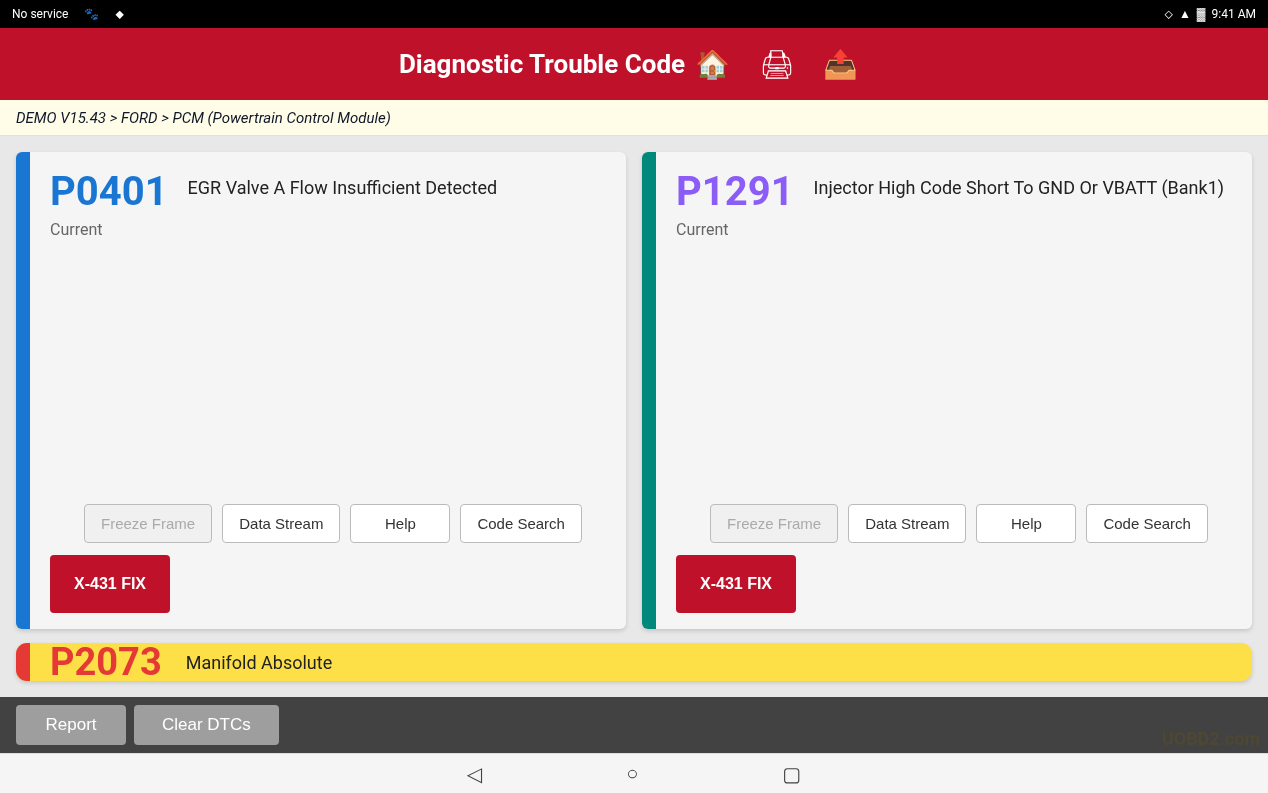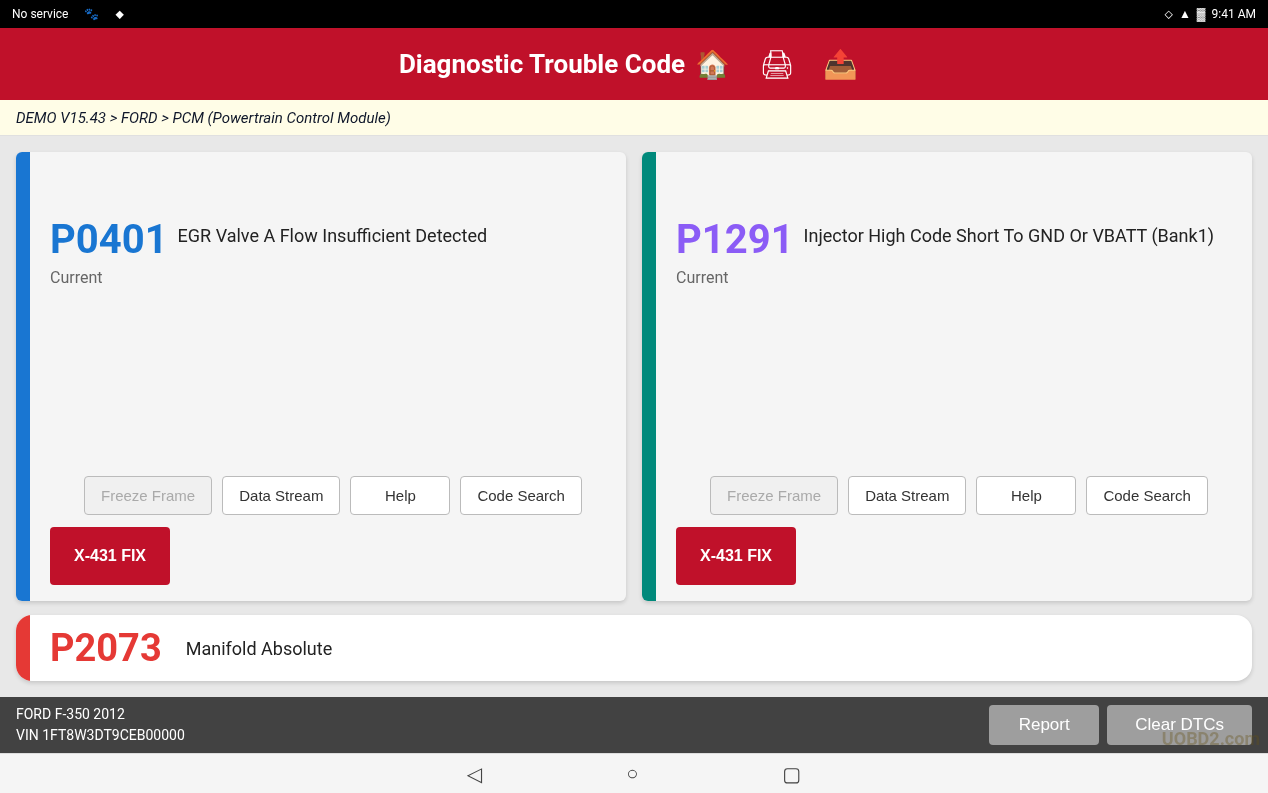--- a/index.html
+++ b/index.html
@@ -116,23 +116,22 @@
 
     .dtc-card-body {
       flex: 1;
       padding: 20px 20px 16px 20px;
       display: flex;
       flex-direction: column;
     }
     .dtc-code-row {
       display: flex;
       align-items: flex-start;
-      gap: 10px;
+      gap: 20px;
       margin-bottom: 4px;
-      margin-top: 48px;
     }
     .dtc-code {
       font-size: 40px;
       font-weight: bold;
       line-height: 1;
     }
     .dtc-code.blue { color: #1976d2; }
     .dtc-code.teal { color: #8b5cf6; }
 
     .dtc-description {
@@ -183,24 +182,24 @@
       border-radius: 4px;
       font-size: 16px;
       font-weight: bold;
       padding: 20px 24px;
       cursor: pointer;
       align-self: flex-start;
     }
 
     
     .partial-card {
-      background: #ffffff;
-      border-radius: 16px;
-      display: flex;
-      height: 66px;
+      background: #fde047;
+      border-radius: 11px;
+      display: flex;
+      height: 38px;
       box-shadow: 0 2px 4px rgba(0,0,0,0.15);
       overflow: hidden;
     }
     .partial-card-accent {
       width: 14px;
       background: #e53935;
       flex-shrink: 0;
     }
     .partial-card-body {
       flex: 1;
@@ -357,24 +356,20 @@
     <div class="partial-card-accent"></div>
     <div class="partial-card-body">
       <span class="partial-dtc-code">P2073</span>
       <span class="partial-dtc-desc">Manifold Absolute</span>
     </div>
   </div>
 
 </div>
 
 <div class="bottom-bar">
-  <div class="vehicle-info">
-    <div>FORD F-350 2012</div>
-    <div>VIN 1FT8W3DT9CEB00000</div>
-  </div>
   <div class="bottom-actions">
     <button class="bottom-action-btn">Report</button>
     <button class="bottom-action-btn">Clear DTCs</button>
   </div>
 </div>
 
 <div class="nav-bar">
   <button class="nav-btn">◁</button>
   <button class="nav-btn">○</button>
   <button class="nav-btn">▢</button>

